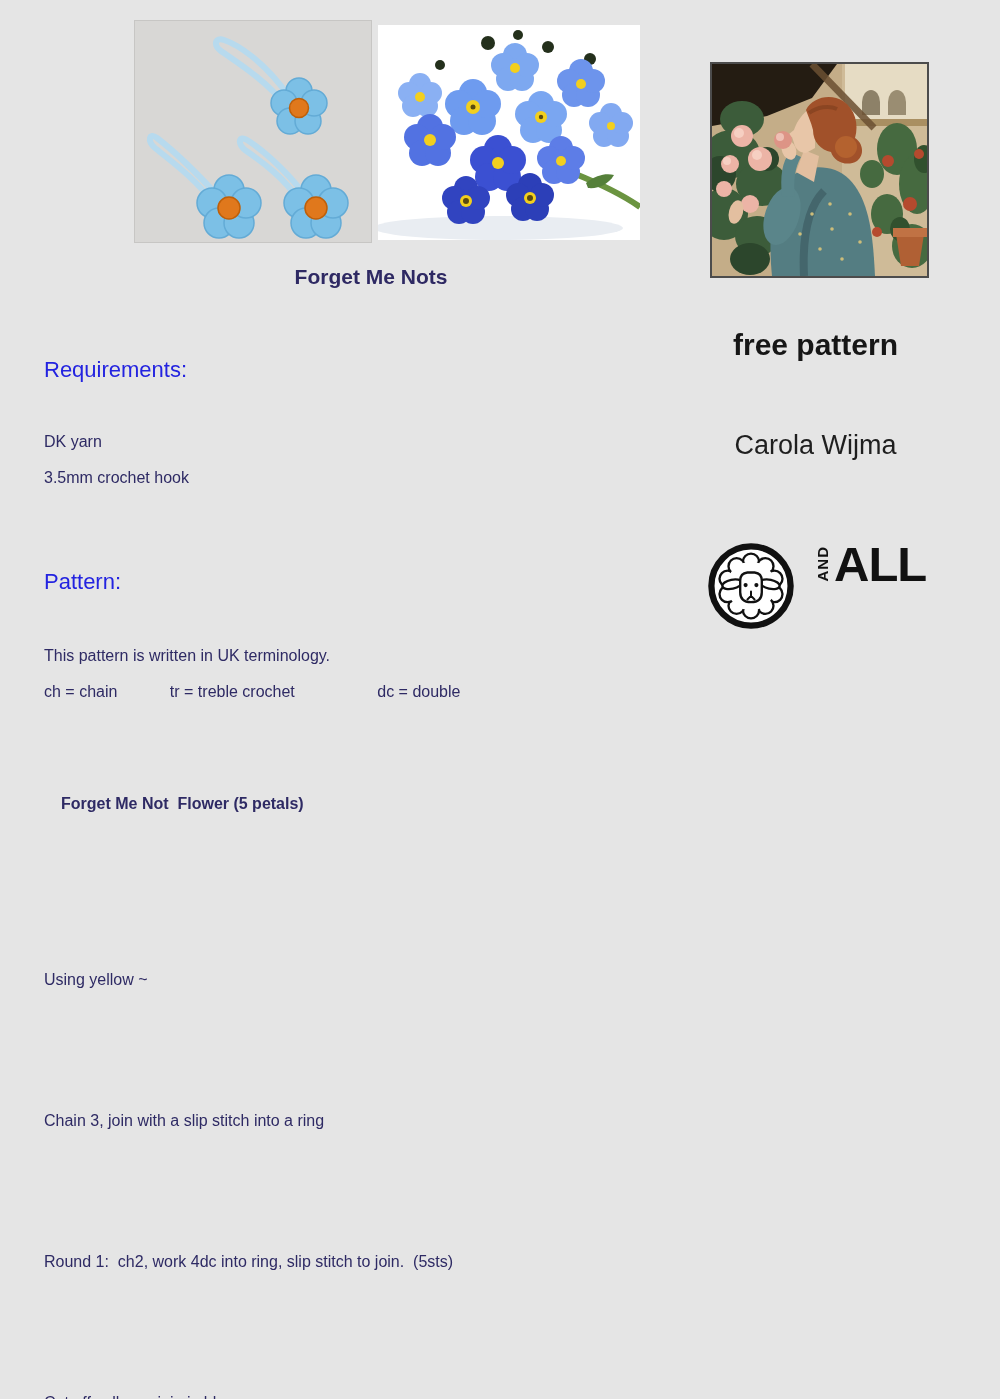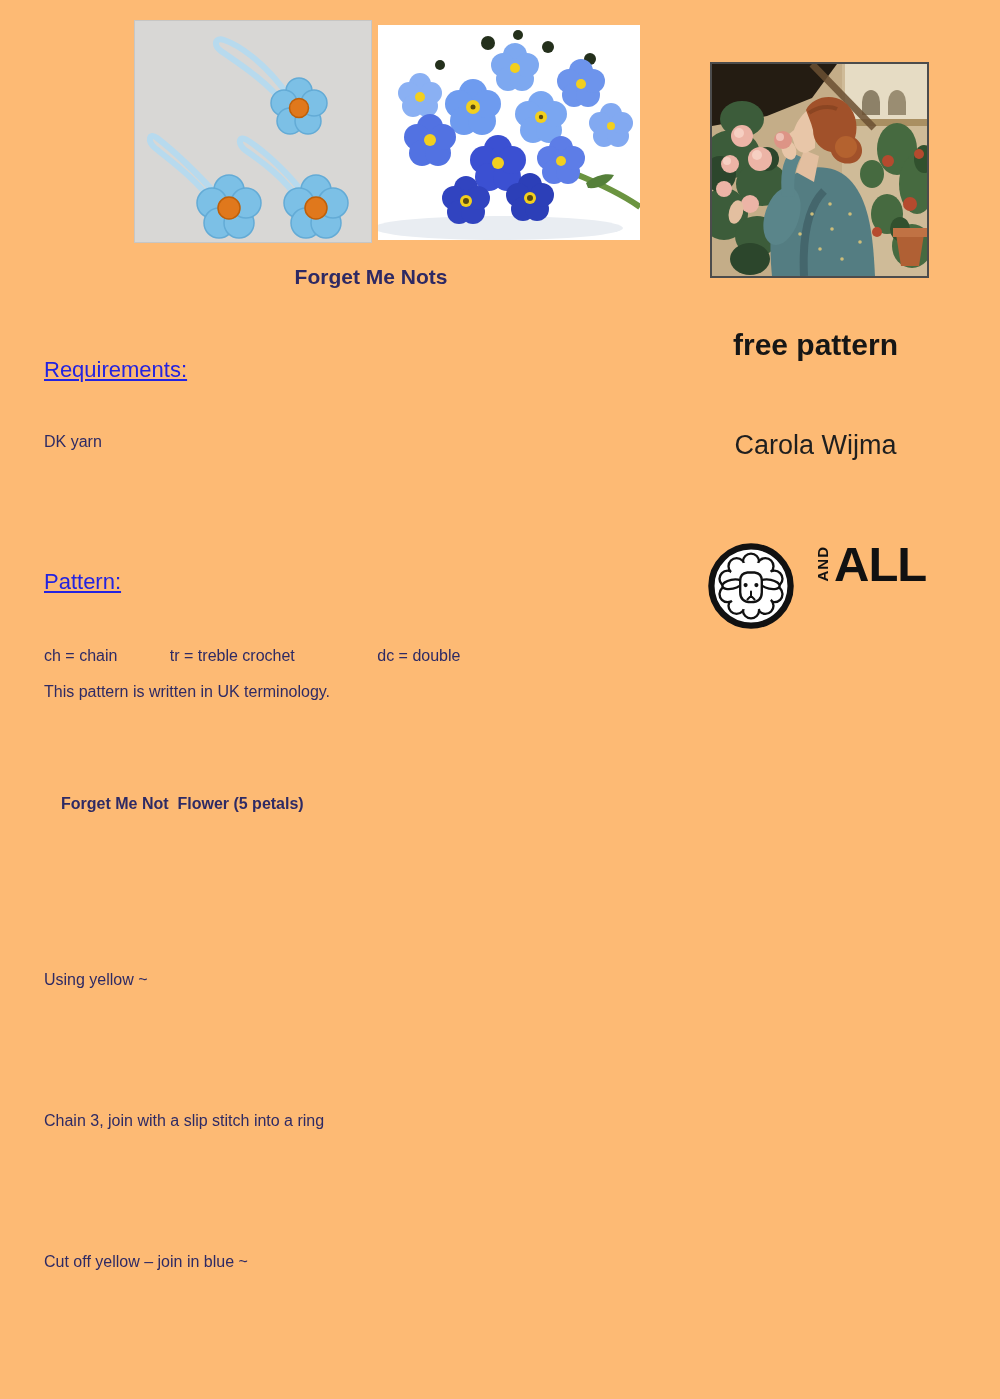--- a/index.html
+++ b/index.html
@@ -1,34 +1,34 @@
 <!DOCTYPE html>
 <html><head>
 <meta charset="utf-8">
 <style>
   html,body{margin:0;padding:0;background:#ffffff;}
   #page{
-    position:relative;width:1000px;height:1399px;background:#fdba74;
+    position:relative;width:1000px;height:1399px;background:#e5e5e5;
     font-family:"Liberation Sans", sans-serif;overflow:hidden;
   }
   .abs{position:absolute;}
 
   
   .photo-frame{display:block;}
   .painting{border:2px solid #4c4c4c;background:#c4ad88;}
 
   
   .caption{
     left:134px;top:265px;width:474px;text-align:center;
     color:#2e2963;font-weight:bold;font-size:21px;
   }
 
   
   .link-heading{
-    color:#2323e0;font-size:22px;text-decoration:underline;cursor:pointer;
+    color:#2323e0;font-size:22px;cursor:pointer;
     line-height:27px;
     text-align:right;
   }
   .body-text{color:#2e2a64;font-size:16px;line-height:35.5px;}
   .pre{white-space:pre-wrap;}
   .bold{font-weight:bold;margin-left:15px;}
   .abbr-tr{margin-left:48px;}
   .abbr-dc{margin-left:78px;}
   .steps{width:705px;}
   .steps p{margin:0 0 34.5px 0;}
@@ -333,36 +333,38 @@
         <div class="logo-and">AND</div>
         <div class="logo-all">ALL</div>
       </div>
     </div>
   </div>
 
   <div class="abs link-heading" style="left:44px;top:356px;">Requirements:</div>
 
   <div class="abs body-text" style="left:44px;top:424px;">
     <div>DK yarn</div>
+    <div>3.5mm crochet hook</div>
   </div>
 
   <div class="abs link-heading" style="left:44px;top:568px;">Pattern:</div>
 
   <div class="abs body-text" style="left:44px;top:638px;width:705px;">
+    <div>This pattern is written in UK terminology.</div>
     <div>
       <span>ch = chain</span>
       <span class="abbr-tr">tr = treble crochet</span>
       <span class="abbr-dc">dc = double</span>
     </div>
-    <div>This pattern is written in UK terminology.</div>
   </div>
 
   <div class="abs body-text bold pre" style="left:46px;top:786px;">Forget Me Not  Flower (5 petals)</div>
 
   <div class="abs body-text pre steps" style="left:44px;top:891px;">
     <p>Using yellow ~</p>
     <p>Chain 3, join with a slip stitch into a ring</p>
+    <p>Round 1:  ch2, work 4dc into ring, slip stitch to join.  (5sts)</p>
     <p>Cut off yellow – join in blue ~</p>
     
     
   </div>
 
 </div>
 
 </body></html>

